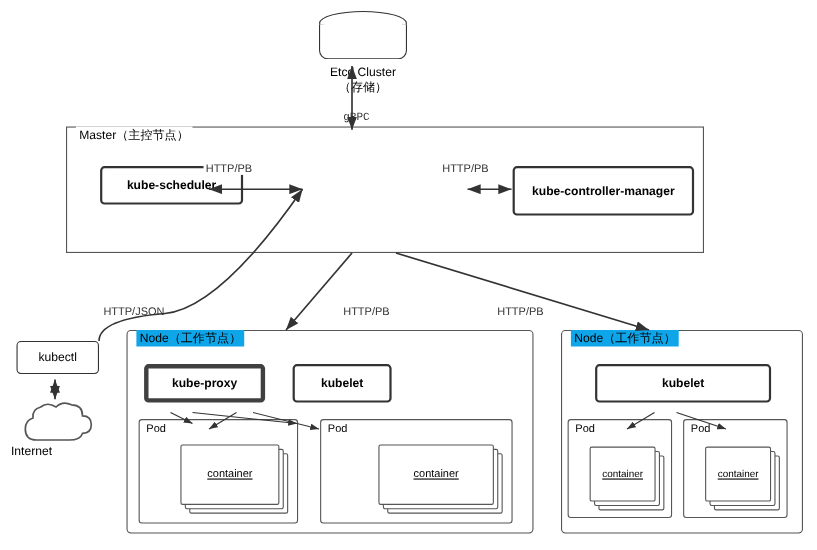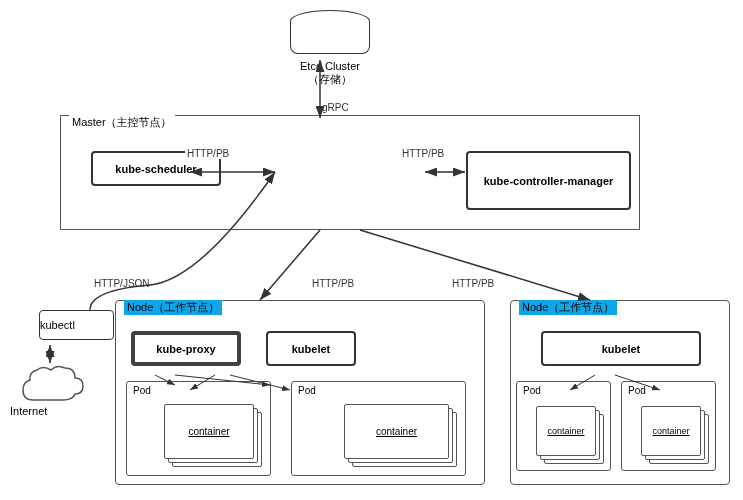--- a/index.html
+++ b/index.html
@@ -97,21 +97,21 @@
     .apiserver-box {
       top: 30px;
       left: 215px;
       width: 150px;
       height: 55px;
     }
     .controller-box {
       top: 35px;
       left: 405px;
       width: 165px;
-      height: 59px;
+      height: 45px;
     }
 
     
     .node-box {
       position: absolute;
       border: 1.5px solid #555;
       border-radius: 4px;
     }
     .node-label {
       position: absolute;
@@ -138,23 +138,23 @@
     .kubectl-box {
       position: absolute;
       top: 310px;
       left: 15px;
       width: 75px;
       height: 30px;
       border: 1.5px solid #333;
       border-radius: 4px;
       display: flex;
       align-items: center;
-      font-size: 11px;
-      background: #fff;
-      margin-left: 24px;
+      justify-content: center;
+      font-size: 11px;
+      background: #fff;
     }
 
     
     .internet-cloud {
       position: absolute;
       top: 360px;
       left: 10px;
       width: 85px;
       height: 60px;
       text-align: center;
@@ -344,21 +344,21 @@
     <div class="pod-group" style="top:80px; left:110px; width:95px; height:90px;">
       <span class="pod-label">Pod</span>
       <div class="container-box" style="width:60px;height:50px;bottom:6px;right:6px;"></div>
       <div class="container-box" style="width:60px;height:50px;bottom:10px;right:10px;"></div>
       <div class="container-box" style="width:60px;height:50px;bottom:14px;right:14px;display:flex;align-items:center;justify-content:center;font-size:9px;">
         <span>container</span>
       </div>
     </div>
   </div>
 
-  <div class="arrow-label" style="top:102px; left:320px;">gRPC</div>
+  <div class="arrow-label" style="top:102px; left:310px;font-family:Liberation Mono, monospace;">gRPC</div>
   <div class="arrow-label" style="top:148px; left:185px;">HTTP/PB</div>
   <div class="arrow-label" style="top:148px; left:400px;">HTTP/PB</div>
   <div class="arrow-label" style="top:278px; left:92px;">HTTP/JSON</div>
   <div class="arrow-label" style="top:278px; left:310px;">HTTP/PB</div>
   <div class="arrow-label" style="top:278px; left:450px;">HTTP/PB</div>
 
   <svg class="arrows-svg">
     <defs>
       <marker id="arrowhead" markerWidth="8" markerHeight="6" refX="8" refY="3" orient="auto">
         <polygon points="0 0, 8 3, 0 6" fill="#333"></polygon>

